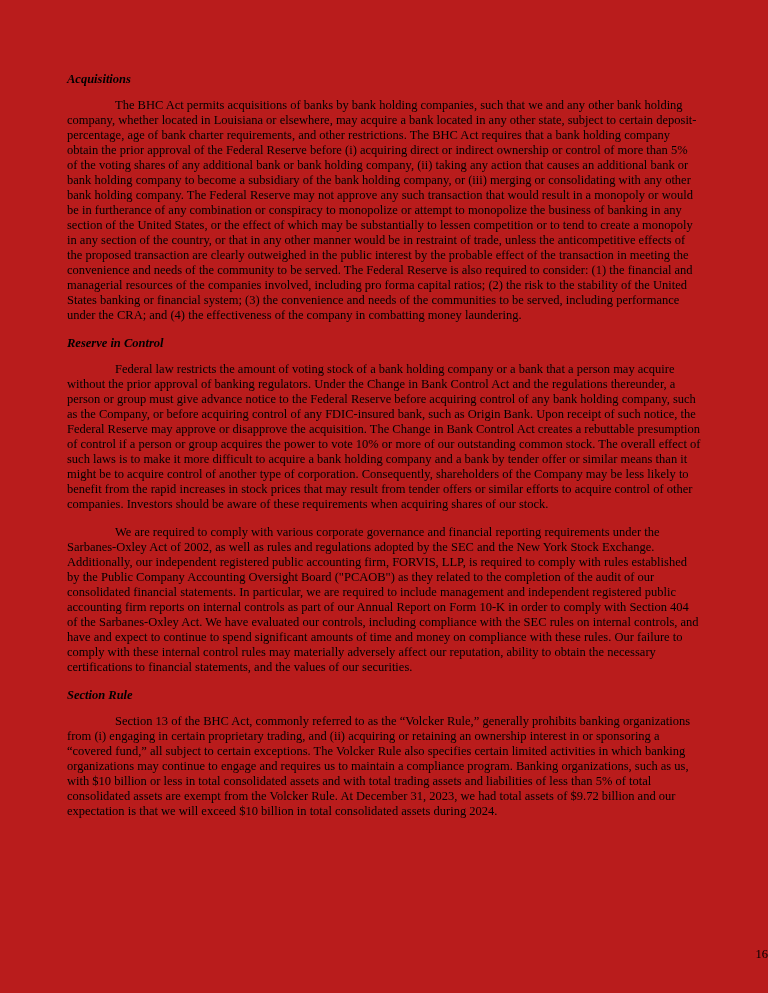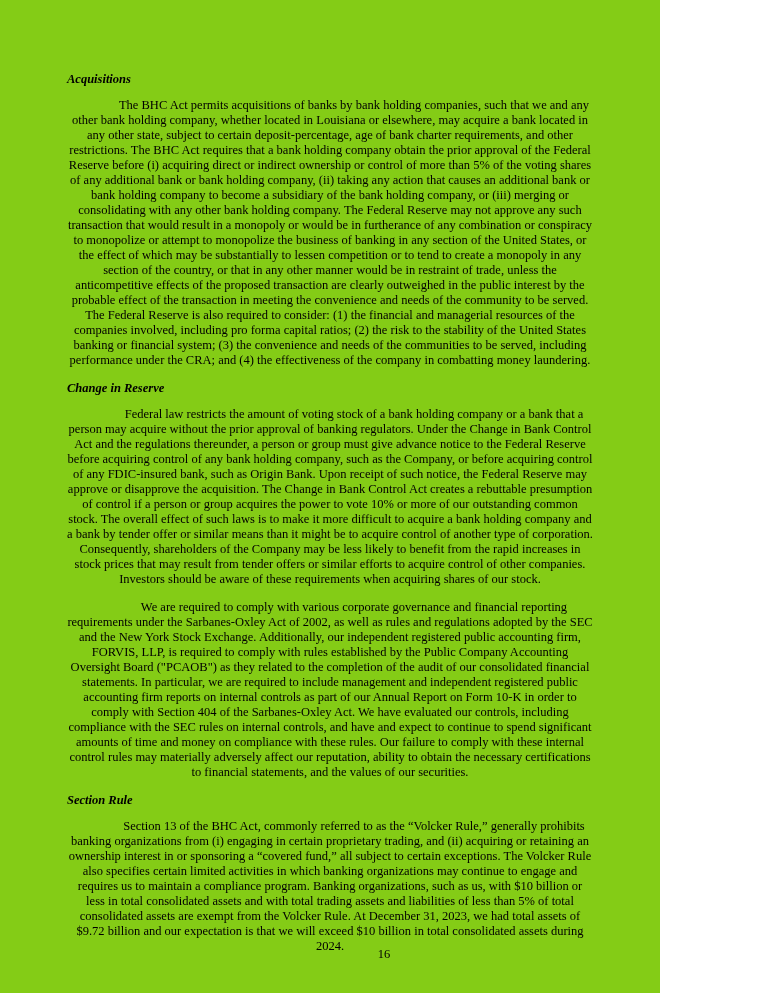--- a/index.html
+++ b/index.html
@@ -2,23 +2,23 @@
 <html><head>
 <meta charset="utf-8">
 <style>
   html, body {
     margin: 0;
     padding: 0;
     background: #ffffff;
   }
   .page {
     position: relative;
-    width: 660px;
+    width: 768px;
     height: 993px;
-    background: #84cc16;
+    background: #b91c1c;
     color: #000000;
     font-family: "Liberation Serif", "DejaVu Serif", serif;
     font-size: 12.5px;
     line-height: 15px;
     box-sizing: border-box;
     padding: 72px 67px 0 67px;
     overflow: hidden;
   }
   .doc-section {
     margin: 0;
@@ -26,45 +26,45 @@
   .section-heading {
     font-size: 12.5px;
     font-weight: bold;
     font-style: italic;
     margin: 0 0 11px 0;
     line-height: 15px;
   }
   .para {
     margin: 0 0 13px 0;
     text-indent: 48px;
-    text-align: center;
+    text-align: left;
     letter-spacing: 0;
   }
   .footer {
     position: absolute;
     bottom: 31px;
     left: 0;
     width: 768px;
-    text-align: center;
+    text-align: right;
     font-size: 12.5px;
     line-height: 15px;
   }
 </style>
 </head>
 <body>
 
 <div class="page">
 
   <section class="doc-section">
     <h2 class="section-heading">Acquisitions</h2>
     <p class="para">The BHC Act permits acquisitions of banks by bank holding companies, such that we and any other bank holding company, whether located in Louisiana or elsewhere, may acquire a bank located in any other state, subject to certain deposit-percentage, age of bank charter requirements, and other restrictions. The BHC Act requires that a bank holding company obtain the prior approval of the Federal Reserve before (i) acquiring direct or indirect ownership or control of more than 5% of the voting shares of any additional bank or bank holding company, (ii) taking any action that causes an additional bank or bank holding company to become a subsidiary of the bank holding company, or (iii) merging or consolidating with any other bank holding company. The Federal Reserve may not approve any such transaction that would result in a monopoly or would be in furtherance of any combination or conspiracy to monopolize or attempt to monopolize the business of banking in any section of the United States, or the effect of which may be substantially to lessen competition or to tend to create a monopoly in any section of the country, or that in any other manner would be in restraint of trade, unless the anticompetitive effects of the proposed transaction are clearly outweighed in the public interest by the probable effect of the transaction in meeting the convenience and needs of the community to be served. The Federal Reserve is also required to consider: (1) the financial and managerial resources of the companies involved, including pro forma capital ratios; (2) the risk to the stability of the United States banking or financial system; (3) the convenience and needs of the communities to be served, including performance under the CRA; and (4) the effectiveness of the company in combatting money laundering.</p>
   </section>
 
   <section class="doc-section">
-    <h2 class="section-heading">Change in Reserve</h2>
+    <h2 class="section-heading">Reserve in Control</h2>
     <p class="para">Federal law restricts the amount of voting stock of a bank holding company or a bank that a person may acquire without the prior approval of banking regulators. Under the Change in Bank Control Act and the regulations thereunder, a person or group must give advance notice to the Federal Reserve before acquiring control of any bank holding company, such as the Company, or before acquiring control of any FDIC-insured bank, such as Origin Bank. Upon receipt of such notice, the Federal Reserve may approve or disapprove the acquisition. The Change in Bank Control Act creates a rebuttable presumption of control if a person or group acquires the power to vote 10% or more of our outstanding common stock. The overall effect of such laws is to make it more difficult to acquire a bank holding company and a bank by tender offer or similar means than it might be to acquire control of another type of corporation. Consequently, shareholders of the Company may be less likely to benefit from the rapid increases in stock prices that may result from tender offers or similar efforts to acquire control of other companies. Investors should be aware of these requirements when acquiring shares of our stock.</p>
   </section>
 
   <section class="doc-section">
     <p class="para">We are required to comply with various corporate governance and financial reporting requirements under the Sarbanes-Oxley Act of 2002, as well as rules and regulations adopted by the SEC and the New York Stock Exchange. Additionally, our independent registered public accounting firm, FORVIS, LLP, is required to comply with rules established by the Public Company Accounting Oversight Board ("PCAOB") as they related to the completion of the audit of our consolidated financial statements. In particular, we are required to include management and independent registered public accounting firm reports on internal controls as part of our Annual Report on Form 10-K in order to comply with Section 404 of the Sarbanes-Oxley Act. We have evaluated our controls, including compliance with the SEC rules on internal controls, and have and expect to continue to spend significant amounts of time and money on compliance with these rules. Our failure to comply with these internal control rules may materially adversely affect our reputation, ability to obtain the necessary certifications to financial statements, and the values of our securities.</p>
   </section>
 
   <section class="doc-section">
     <h2 class="section-heading">Section Rule</h2>
     <p class="para">Section 13 of the BHC Act, commonly referred to as the “Volcker Rule,” generally prohibits banking organizations from (i) engaging in certain proprietary trading, and (ii) acquiring or retaining an ownership interest in or sponsoring a “covered fund,” all subject to certain exceptions. The Volcker Rule also specifies certain limited activities in which banking organizations may continue to engage and requires us to maintain a compliance program. Banking organizations, such as us, with $10 billion or less in total consolidated assets and with total trading assets and liabilities of less than 5% of total consolidated assets are exempt from the Volcker Rule. At December 31, 2023, we had total assets of $9.72 billion and our expectation is that we will exceed $10 billion in total consolidated assets during 2024.</p>

